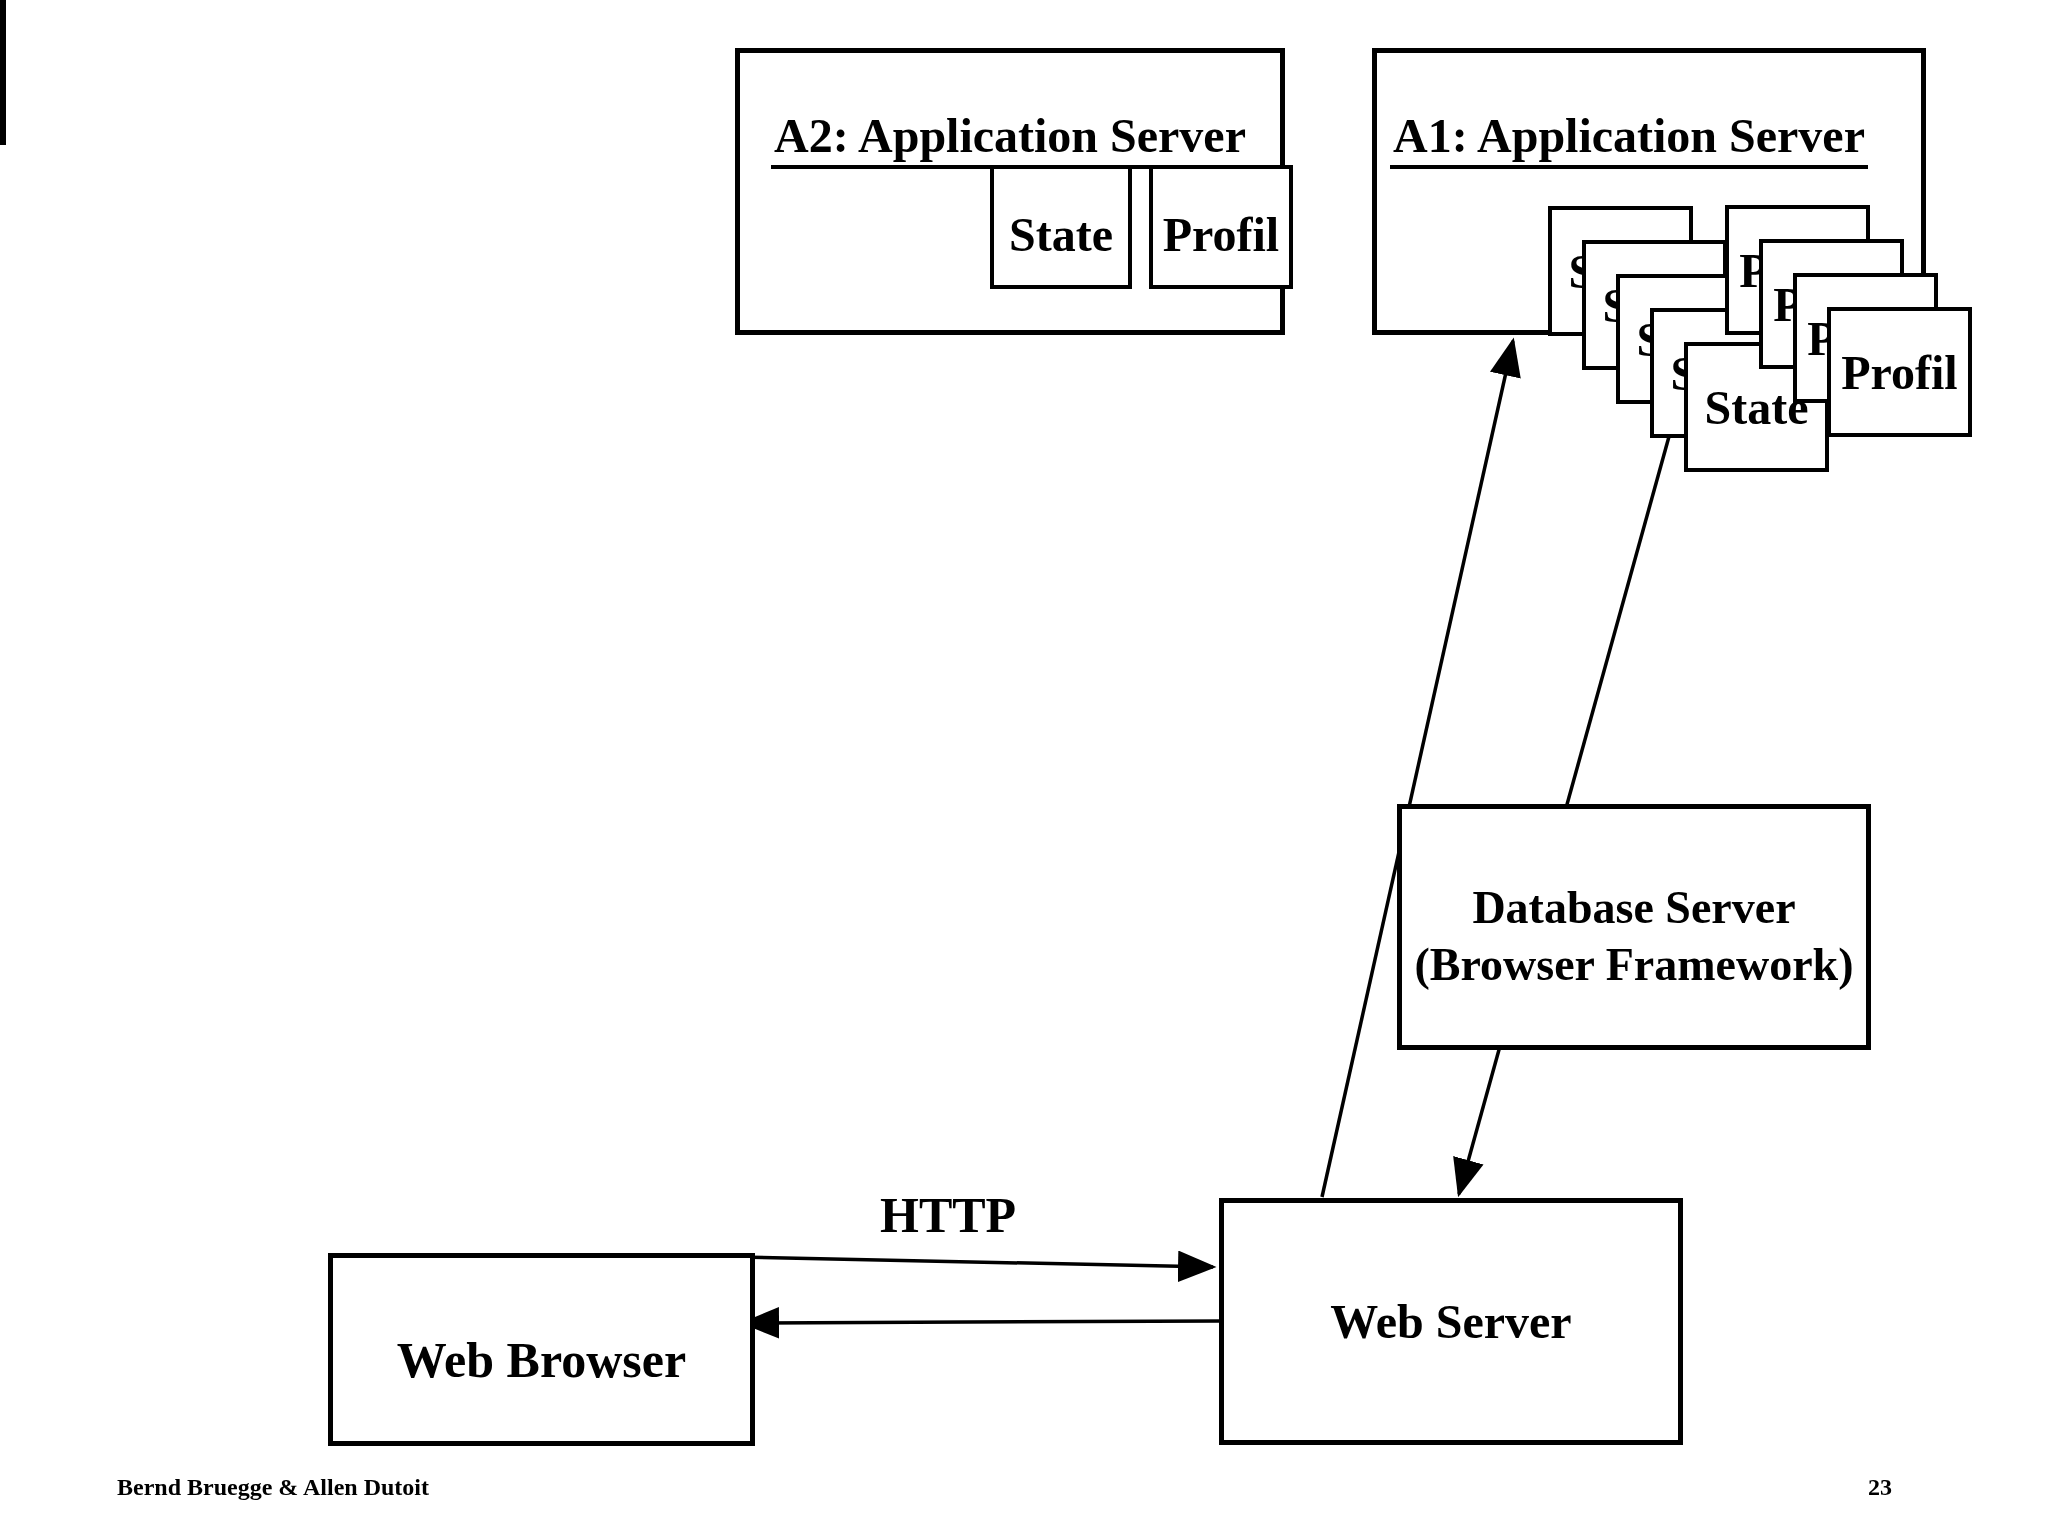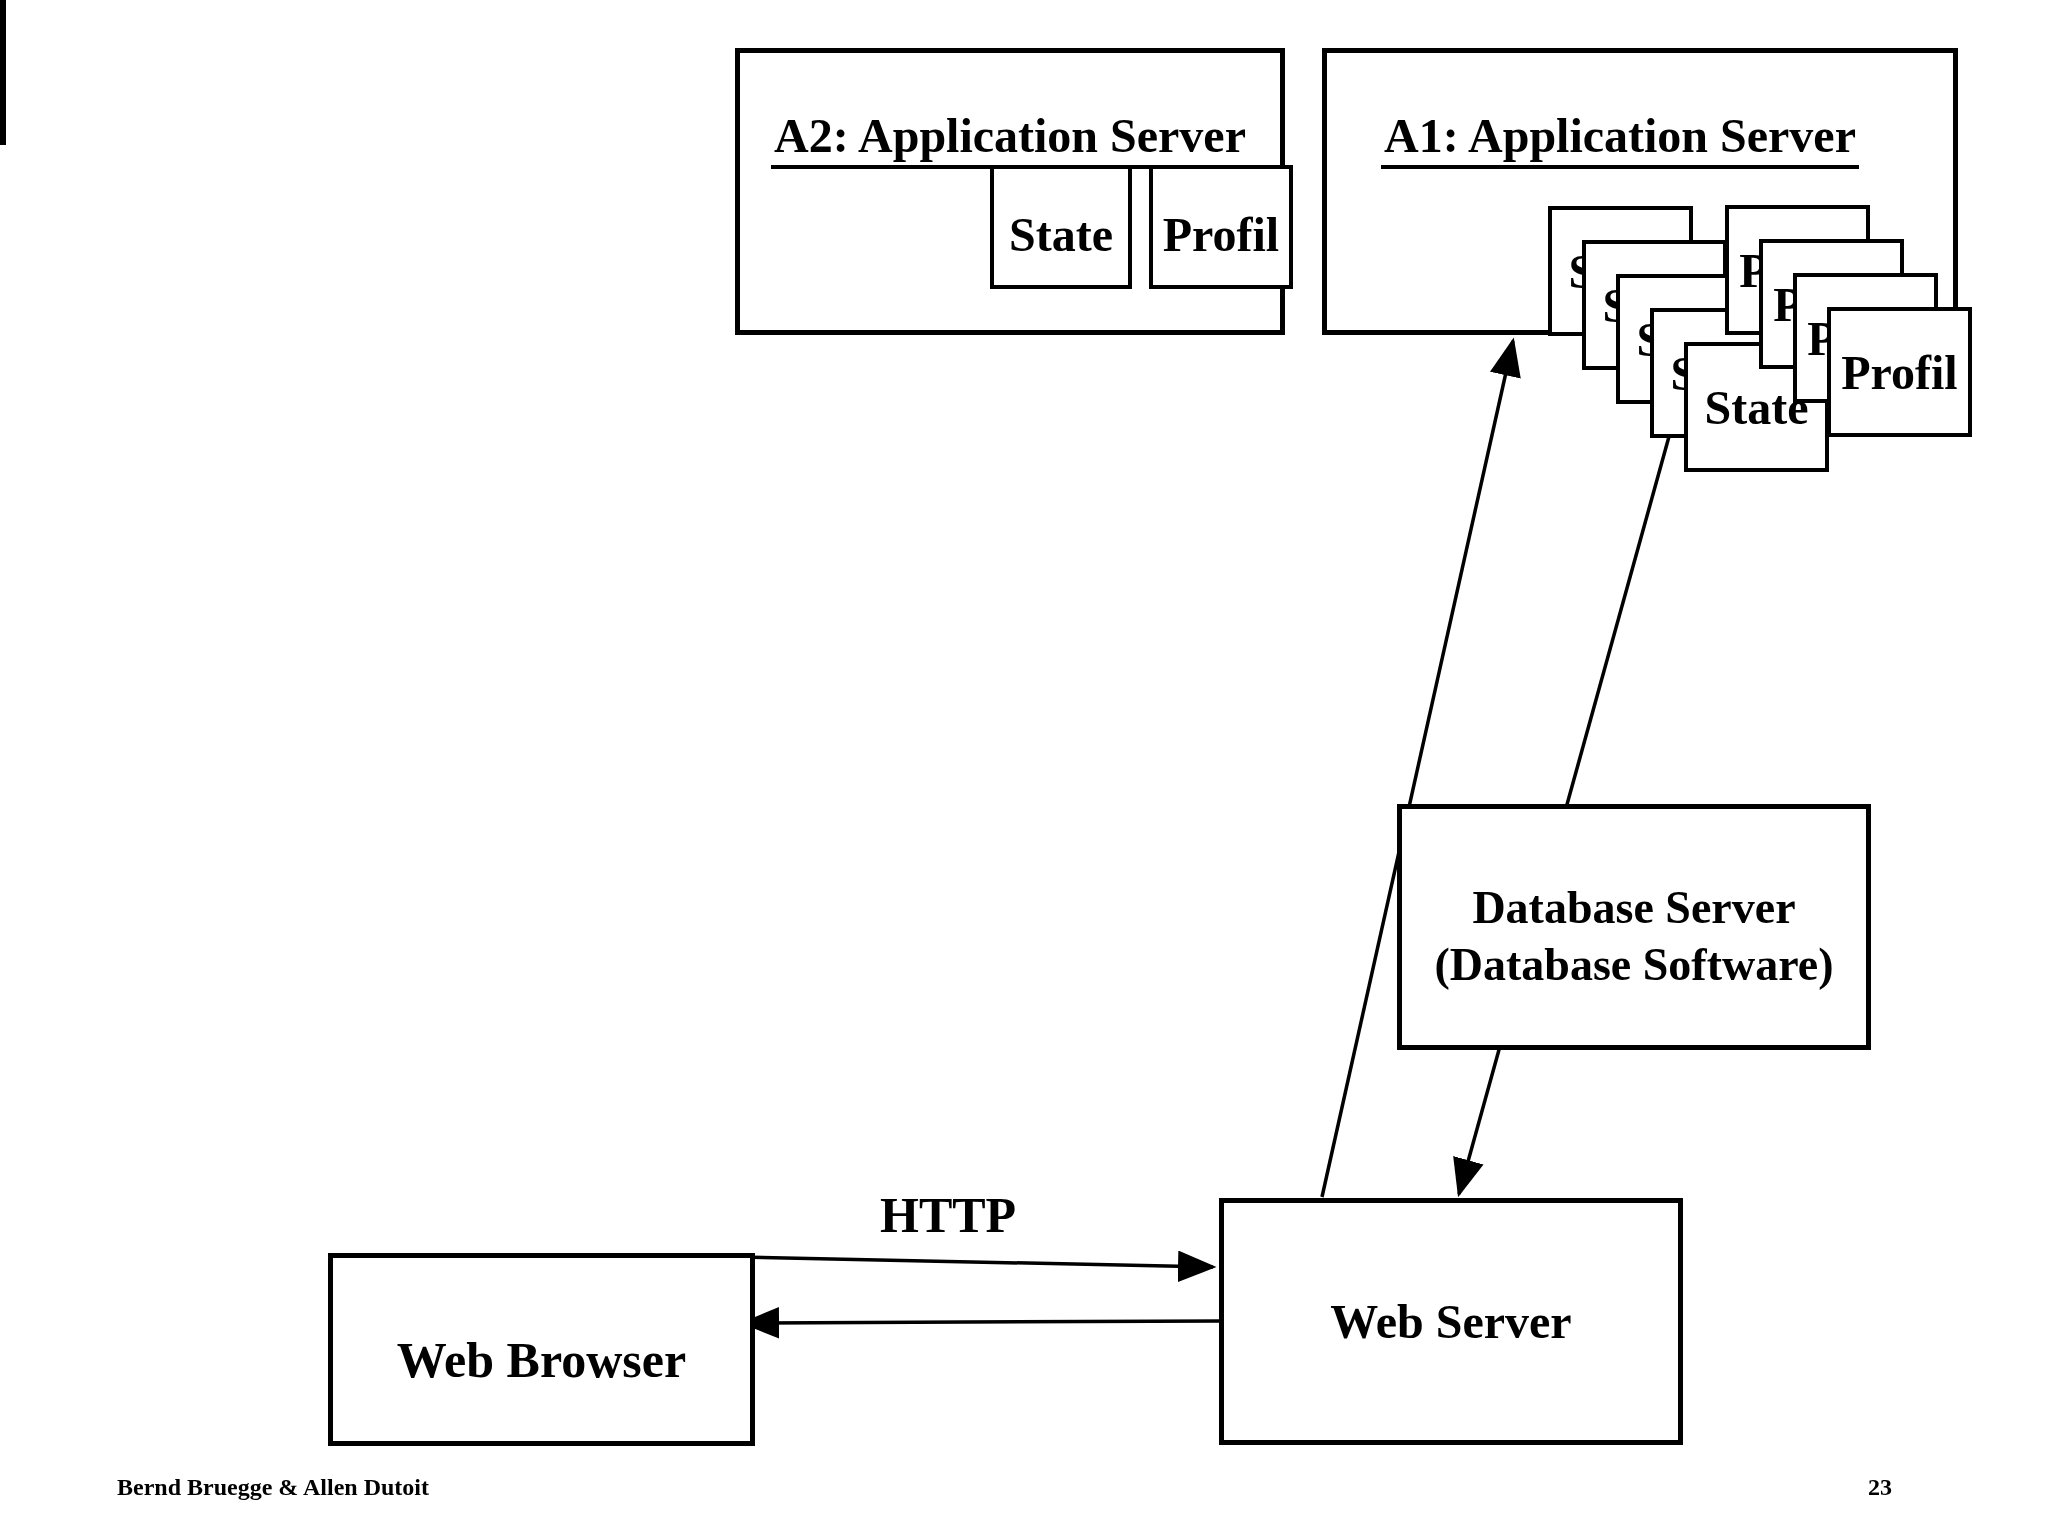--- a/index.html
+++ b/index.html
@@ -41,21 +41,21 @@
     padding:0 3px 3px 3px;
   }
   .center-label{
     position:absolute;left:0;right:0;top:0;bottom:0;
     display:flex;flex-direction:column;align-items:center;justify-content:center;
     font-size:48px;line-height:1.25;
     text-align:center;
     white-space:nowrap;
   }
   #a2-box{left:735px;top:48px;width:550px;height:287px;}
-  #a1-box{left:1322px;top:48px;width:636px;height:287px;}
+  #a1-box{left:1372px;top:48px;width:554px;height:287px;}
   #a1-box .node-title{transform:translateX(-20px);}
   #a2-state-box{left:990px;top:165px;width:142px;height:124px;padding-top:14px;}
   #a2-profil-box{left:1149px;top:165px;width:144px;height:124px;padding-top:14px;}
   #db-box{left:1397px;top:804px;width:474px;height:246px;}
   #db-box .center-label{font-size:46px;padding-top:18px;}
   #web-server-box{left:1219px;top:1198px;width:464px;height:247px;}
   #web-browser-box{left:328px;top:1253px;width:427px;height:193px;}
   #web-browser-box .center-label{font-size:50px;padding-top:22px;}
   .stack-box{
     position:absolute;
@@ -147,21 +147,21 @@
         <span>Profil</span>
       </div>
       <div class="stack-box" style="left: 1827px; top: 307px;">
         <span>Profil</span>
       </div>
     </div>
 
   <div id="db-box" class="node">
     <div class="center-label">
       <div>Database Server</div>
-      <div>(Database Software)</div>
+      <div>(Browser Framework)</div>
     </div>
   </div>
 
   <div id="web-server-box" class="node">
     <div class="center-label">
       <div>Web Server</div>
     </div>
   </div>
 
   <div id="web-browser-box" class="node">

